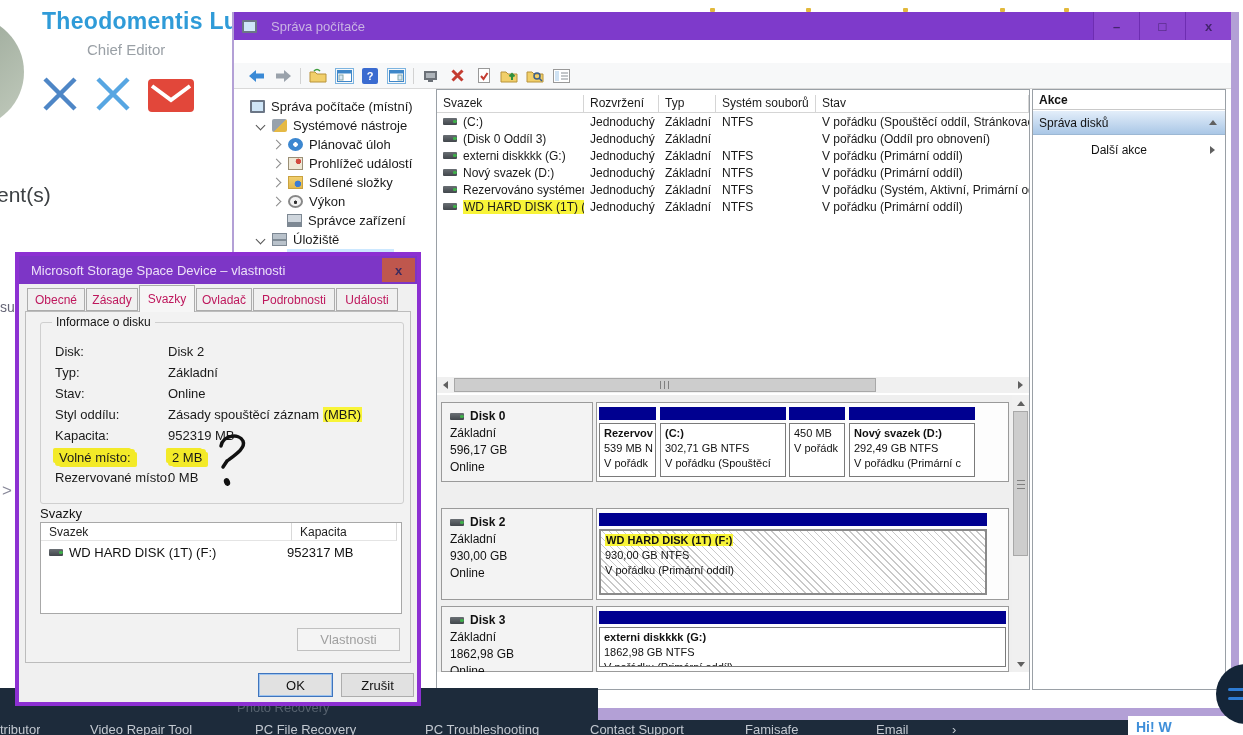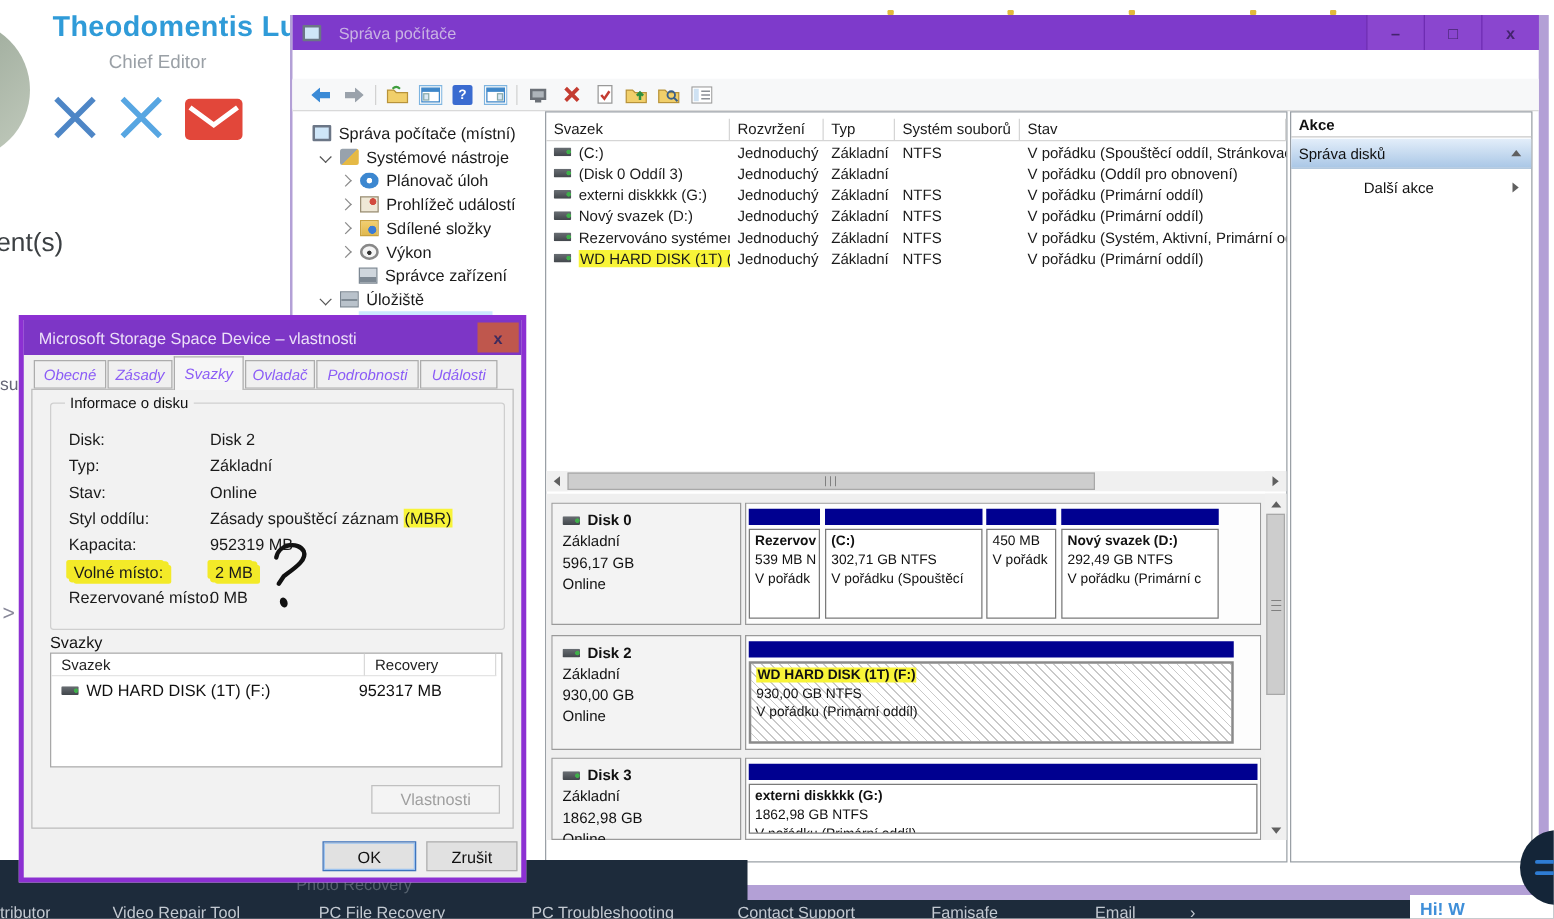--- a/index.html
+++ b/index.html
@@ -130,21 +130,21 @@
   #act-more{position:absolute;left:0;right:0;top:50px;height:20px;display:flex;align-items:center;font-size:12px;color:#111;}
 
   
   #dlg{left:15px;top:252px;width:406px;height:454px;z-index:20;background:#f0f0f0;
     box-sizing:border-box;border:4px solid #8c30d2;position:absolute;}
   #dlg-title{position:absolute;left:0;top:0;right:0;height:28px;background:#7d36c6;display:flex;align-items:center;}
   #dlg-title .t{color:#ece0f8;font-size:13px;margin-left:12px;white-space:nowrap;}
   #dlg-close{position:absolute;right:2px;top:2px;width:33px;height:24px;background:#bf574d;
     color:#3d2b5e;font-weight:bold;font-size:13px;display:flex;align-items:center;justify-content:center;}
   .tab{position:absolute;top:32px;height:23px;background:#f0f0f0;border:1px solid #acacac;box-sizing:border-box;
-    font-size:12px;color:#8b5cf6;display:flex;align-items:center;justify-content:center;font-style:italic;}
+    font-size:12px;color:#be185d;display:flex;align-items:center;justify-content:center;}
   .tab.active{top:29px;height:27px;background:#f6f6f6;border-bottom:none;z-index:2;}
   #tabpage{position:absolute;left:6px;top:55px;width:386px;height:352px;background:#f2f2f2;border:1px solid #bcbcbc;box-sizing:border-box;}
   #groupbox{position:absolute;left:21px;top:66px;width:362px;height:180px;border:1px solid #cfcfcf;border-radius:3px;}
   #grouplabel{position:absolute;left:33px;top:59px;font-size:12px;color:#111;background:#f2f2f2;padding:0 4px;}
   .inforow{position:absolute;left:36px;right:30px;height:18px;font-size:13px;color:#1a1a1a;white-space:nowrap;}
   .inforow .lab{position:absolute;left:0;}
   .inforow .val{position:absolute;left:113px;}
   #svazky-label{position:absolute;left:21px;top:250px;font-size:13px;color:#111;}
   #listbox{position:absolute;left:21px;top:266px;width:362px;height:92px;background:#fff;border:1px solid #a8a8a8;box-sizing:border-box;}
   #listbox .lh{position:absolute;top:0;height:18px;font-size:12px;color:#222;border-right:1px solid #d9d9d9;
@@ -426,21 +426,21 @@
       <div id="hthumb">
           <span class="hgrip"></span>
         </div>
       <span class="sbtn" style="position:absolute;right:0">
           <span class="tri tri-r"></span>
         </span>
     </div>
 
     <div id="diskarea">
 
-      <div class="drow" style="top:7px;height:98px">
+      <div class="drow" style="top:7px;height:80px">
         <div class="dlabel">
           <div class="dname">
               <span class="disk-glyph"></span>
               <b>Disk 0</b>
             </div>
           <div>Základní</div>
           <div>596,17 GB</div>
           <div>Online</div>
         </div>
         <div class="parts">
@@ -599,21 +599,21 @@
     </div>
 
   <svg id="squiggle" width="40" height="62">
     <path d="M6 14 C8 3 24 1 28 9 C31 16 20 23 12 29 L8 35" stroke="#111" stroke-width="3.5" fill="none" stroke-linecap="round"></path>
     <ellipse cx="12" cy="50" rx="3" ry="4" fill="#111" transform="rotate(-20 12 50)"></ellipse>
   </svg>
 
   <div id="svazky-label">Svazky</div>
   <div id="listbox">
     <div class="lh">Svazek</div>
-    <div class="lh lh2">Recovery</div>
+    <div class="lh lh2">Kapacita</div>
     <div class="lrow">
       <span class="disk-glyph"></span>
       <span class="nowrap" style="width:218px">WD HARD DISK (1T) (F:)</span>
       <span>952317 MB</span>
     </div>
   </div>
 
   <div class="dbtn" id="btn-props">Vlastnosti</div>
   <div class="dbtn" id="btn-ok">OK</div>
   <div class="dbtn" id="btn-cancel">Zrušit</div>

